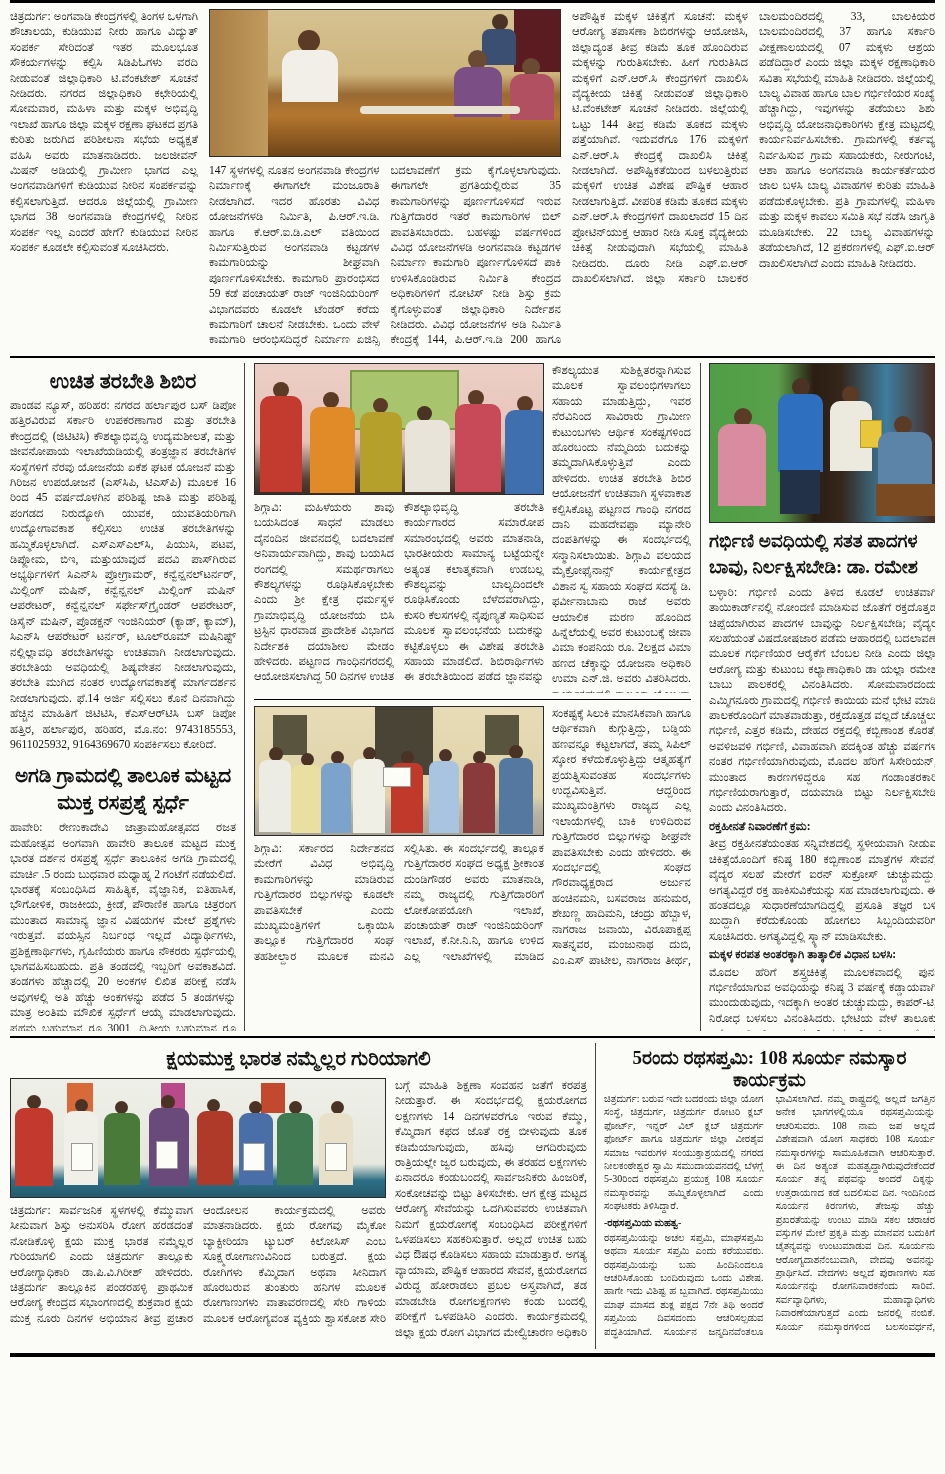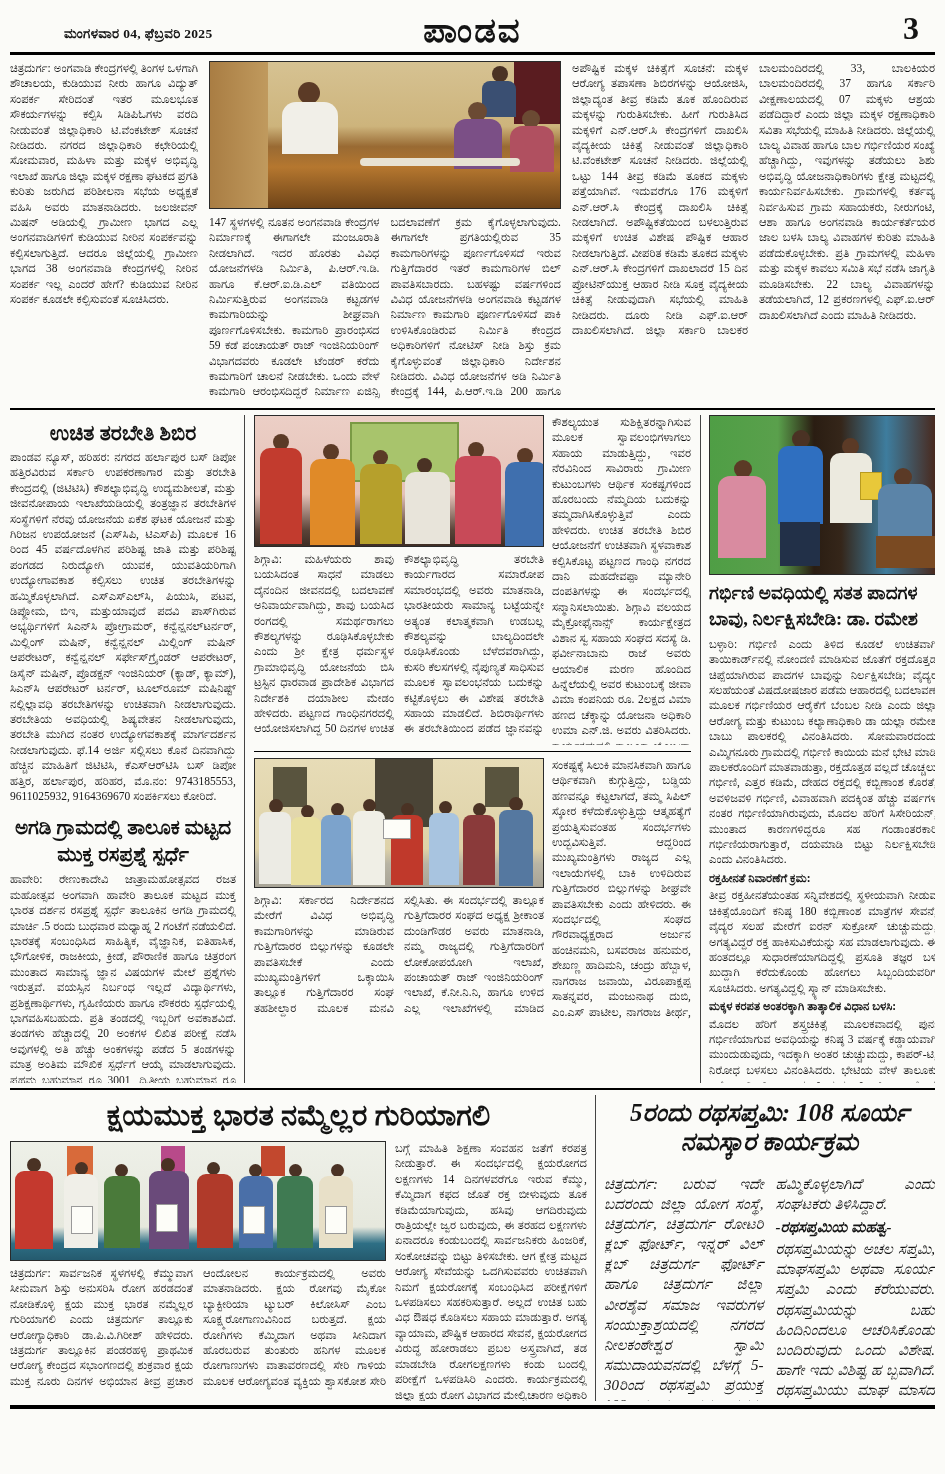--- a/index.html
+++ b/index.html
@@ -14,22 +14,22 @@
   .rule-mid{border-top:2px solid #000;margin:5px 10px;}
   .rule-bottom{border-top:4px solid #000;margin:4px 10px 0;}
   
   .lead-hl{margin:6px 14px 4px;text-align:center;font-size:35px;line-height:1.22;font-weight:800;}
   h2{margin:0;text-align:center;font-weight:800;}
   .hl-training{font-size:21px;margin:6px 0 4px;}
   .hl-quiz{font-size:20px;line-height:1.35;margin:10px 0 4px;}
   .hl-felic{font-size:23px;margin:3px 0 7px;}
   .hl-bills{font-size:23px;margin:6px 0 7px;}
   .hl-preg{font-size:18.5px;line-height:1.4;margin:6px 0 4px;text-align:left;}
-  .hl-tb{font-size:29px;margin:4px 10px 8px;}
-  .hl-ratha{font-size:25px;margin:4px 0 17px;font-style:italic;}
+  .hl-tb{font-size:20px;margin:4px 10px 8px;}
+  .hl-ratha{font-size:19px;margin:4px 0 1px;}
   
   .body{font-size:11.5px;line-height:1.34;text-align:justify;}
   .sub{font-weight:bold;margin:3px 0 2px;}
   
   .top-art{display:flex;gap:11px;margin:6px 10px 0;height:342px;overflow:hidden;}
   .ta-col1{width:188px;flex:none;overflow:hidden;}
   .ta-mid{width:352px;flex:none;}
   .ta-midcols{column-count:2;column-gap:11px;height:186px;overflow:hidden;}
   .ta-right{flex:1;column-count:2;column-gap:11px;overflow:hidden;}
   
@@ -41,41 +41,36 @@
   .row{display:flex;gap:8px;}
   .stack{width:290px;flex:none;}
   .side{flex:1;overflow:hidden;}
   .cols2{column-count:2;column-gap:10px;overflow:hidden;}
   .rule-c{border-top:1.5px solid #000;margin:6px 0;}
   .band3{display:flex;margin:0 10px;height:306px;overflow:hidden;}
   .bb-left{width:585px;flex:none;padding-right:8px;box-sizing:border-box;overflow:hidden;}
   .bb-right{flex:1;padding-left:8px;overflow:hidden;}
   .bb-row{display:flex;gap:9px;}
   .bb-stack{width:376px;flex:none;}
-  .cols2r{column-count:2;column-gap:12px;overflow:hidden;height:248px;font-size:15px;font-style:italic;}
+  .cols2r{column-count:2;column-gap:12px;overflow:hidden;height:248px;font-size:10px;}
   
   .photo{position:relative;overflow:hidden;border:1px solid #2a2a2a;background:#cfc5a8;}
   .photo b{position:absolute;display:block;}
   .hd{border-radius:50%;}
   .p1{height:146px;margin-bottom:6px;background:linear-gradient(180deg,#d6c292 0%,#cdb47c 44%,#996a33 58%,#b5772f 72%,#6f4418 100%);}
   .p2{height:130px;margin-bottom:5px;background:linear-gradient(180deg,#eccfc6 0%,#e5c2b8 60%,#5a4338 88%,#3e2d24 100%);}
   .p3{height:158px;margin-bottom:5px;background:linear-gradient(90deg,#4f9e45 0%,#5aa04c 30%,#2a1d12 46%,#35261a 58%,#3e7d9e 78%,#49281c 100%);}
   .p4{height:128px;margin-bottom:5px;background:linear-gradient(180deg,#e7dcb7 0%,#ded2a8 70%,#b8b4a4 82%,#a8a496 100%);}
   .p5{height:118px;margin-bottom:5px;background:linear-gradient(180deg,#eef0e8 0%,#e6e8dd 72%,#2e6f85 86%,#245a6e 100%);}
 </style>
 </head>
 <body>
 
 <div class="page">
 
-  <div class="hdr">
-    <div class="date">ಮಂಗಳವಾರ 04, ಫೆಬ್ರವರಿ 2025</div>
-    <div class="masthead">ಪಾಂಡವ</div>
-    <div class="pageno">3</div>
-  </div>
   <div class="rule-thick"></div>
 
 
   <div class="top-art">
     <div class="ta-col1 body">ಚಿತ್ರದುರ್ಗ: ಅಂಗವಾಡಿ ಕೇಂದ್ರಗಳಲ್ಲಿ ತಿಂಗಳ ಒಳಗಾಗಿ ಶೌಚಾಲಯ, ಕುಡಿಯುವ ನೀರು ಹಾಗೂ ವಿದ್ಯುತ್ ಸಂಪರ್ಕ ಸೇರಿದಂತೆ ಇತರ ಮೂಲಭೂತ ಸೌಕರ್ಯಗಳನ್ನು ಕಲ್ಪಿಸಿ ಸಿಡಿಪಿಓಗಳು ವರದಿ ನೀಡುವಂತೆ ಜಿಲ್ಲಾಧಿಕಾರಿ ಟಿ.ವೆಂಕಟೇಶ್ ಸೂಚನೆ ನೀಡಿದರು. ನಗರದ ಜಿಲ್ಲಾಧಿಕಾರಿ ಕಛೇರಿಯಲ್ಲಿ ಸೋಮವಾರ, ಮಹಿಳಾ ಮತ್ತು ಮಕ್ಕಳ ಅಭಿವೃದ್ಧಿ ಇಲಾಖೆ ಹಾಗೂ ಜಿಲ್ಲಾ ಮಕ್ಕಳ ರಕ್ಷಣಾ ಘಟಕದ ಪ್ರಗತಿ ಕುರಿತು ಜರುಗಿದ ಪರಿಶೀಲನಾ ಸಭೆಯ ಅಧ್ಯಕ್ಷತೆ ವಹಿಸಿ ಅವರು ಮಾತನಾಡಿದರು. ಜಲಜೀವನ್ ಮಿಷನ್ ಅಡಿಯಲ್ಲಿ ಗ್ರಾಮೀಣ ಭಾಗದ ಎಲ್ಲ ಅಂಗನವಾಡಿಗಳಿಗೆ ಕುಡಿಯುವ ನೀರಿನ ಸಂಪರ್ಕವನ್ನು ಕಲ್ಪಿಸಲಾಗುತ್ತಿದೆ. ಆದರೂ ಜಿಲ್ಲೆಯಲ್ಲಿ ಗ್ರಾಮೀಣ ಭಾಗದ 38 ಅಂಗನವಾಡಿ ಕೇಂದ್ರಗಳಲ್ಲಿ ನೀರಿನ ಸಂಪರ್ಕ ಇಲ್ಲ ಎಂದರೆ ಹೇಗೆ? ಕುಡಿಯುವ ನೀರಿನ ಸಂಪರ್ಕ ಕೂಡಲೇ ಕಲ್ಪಿಸುವಂತೆ ಸೂಚಿಸಿದರು.</div>
     <div class="ta-mid">
       <div class="photo p1">
         <b style="left:0;top:0;width:58px;height:100%;background:linear-gradient(90deg,#a97d43,#c09a5e);"></b>
         <b style="right:0;top:0;width:46px;height:62px;background:#5a1c20;"></b>
         <b class="hd" style="left:88px;top:20px;width:22px;height:22px;background:#5b3a26;"></b>

